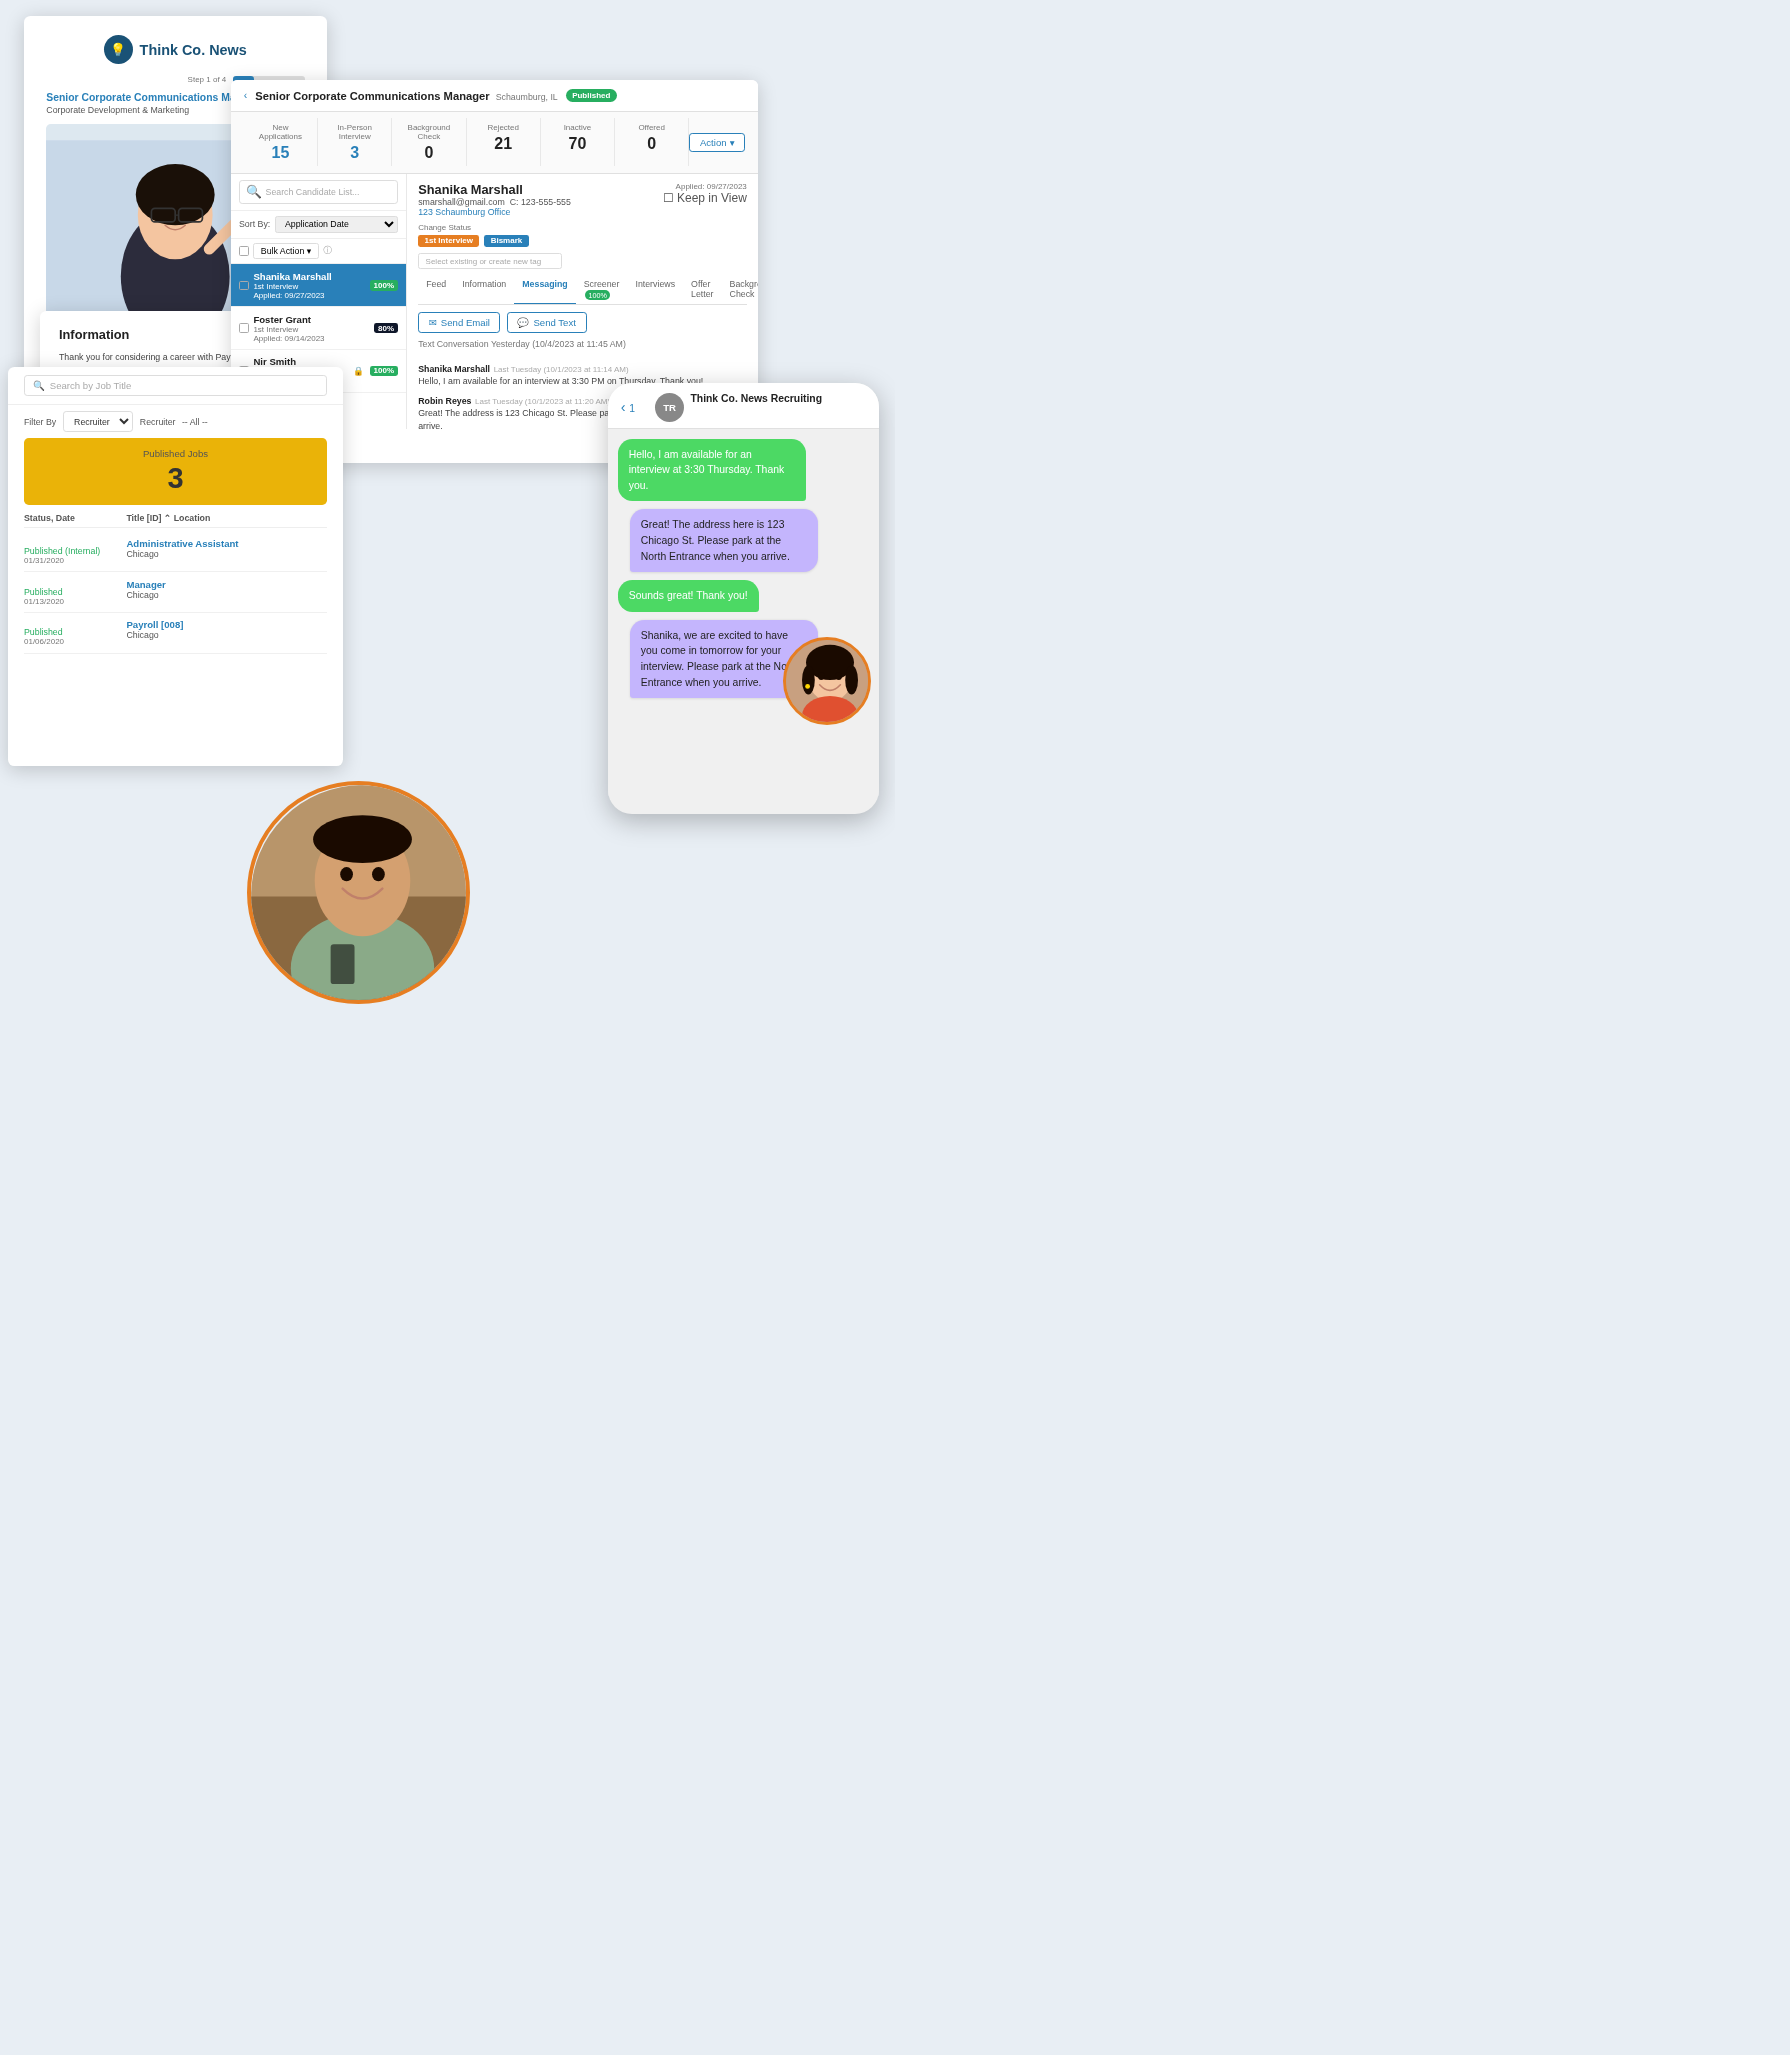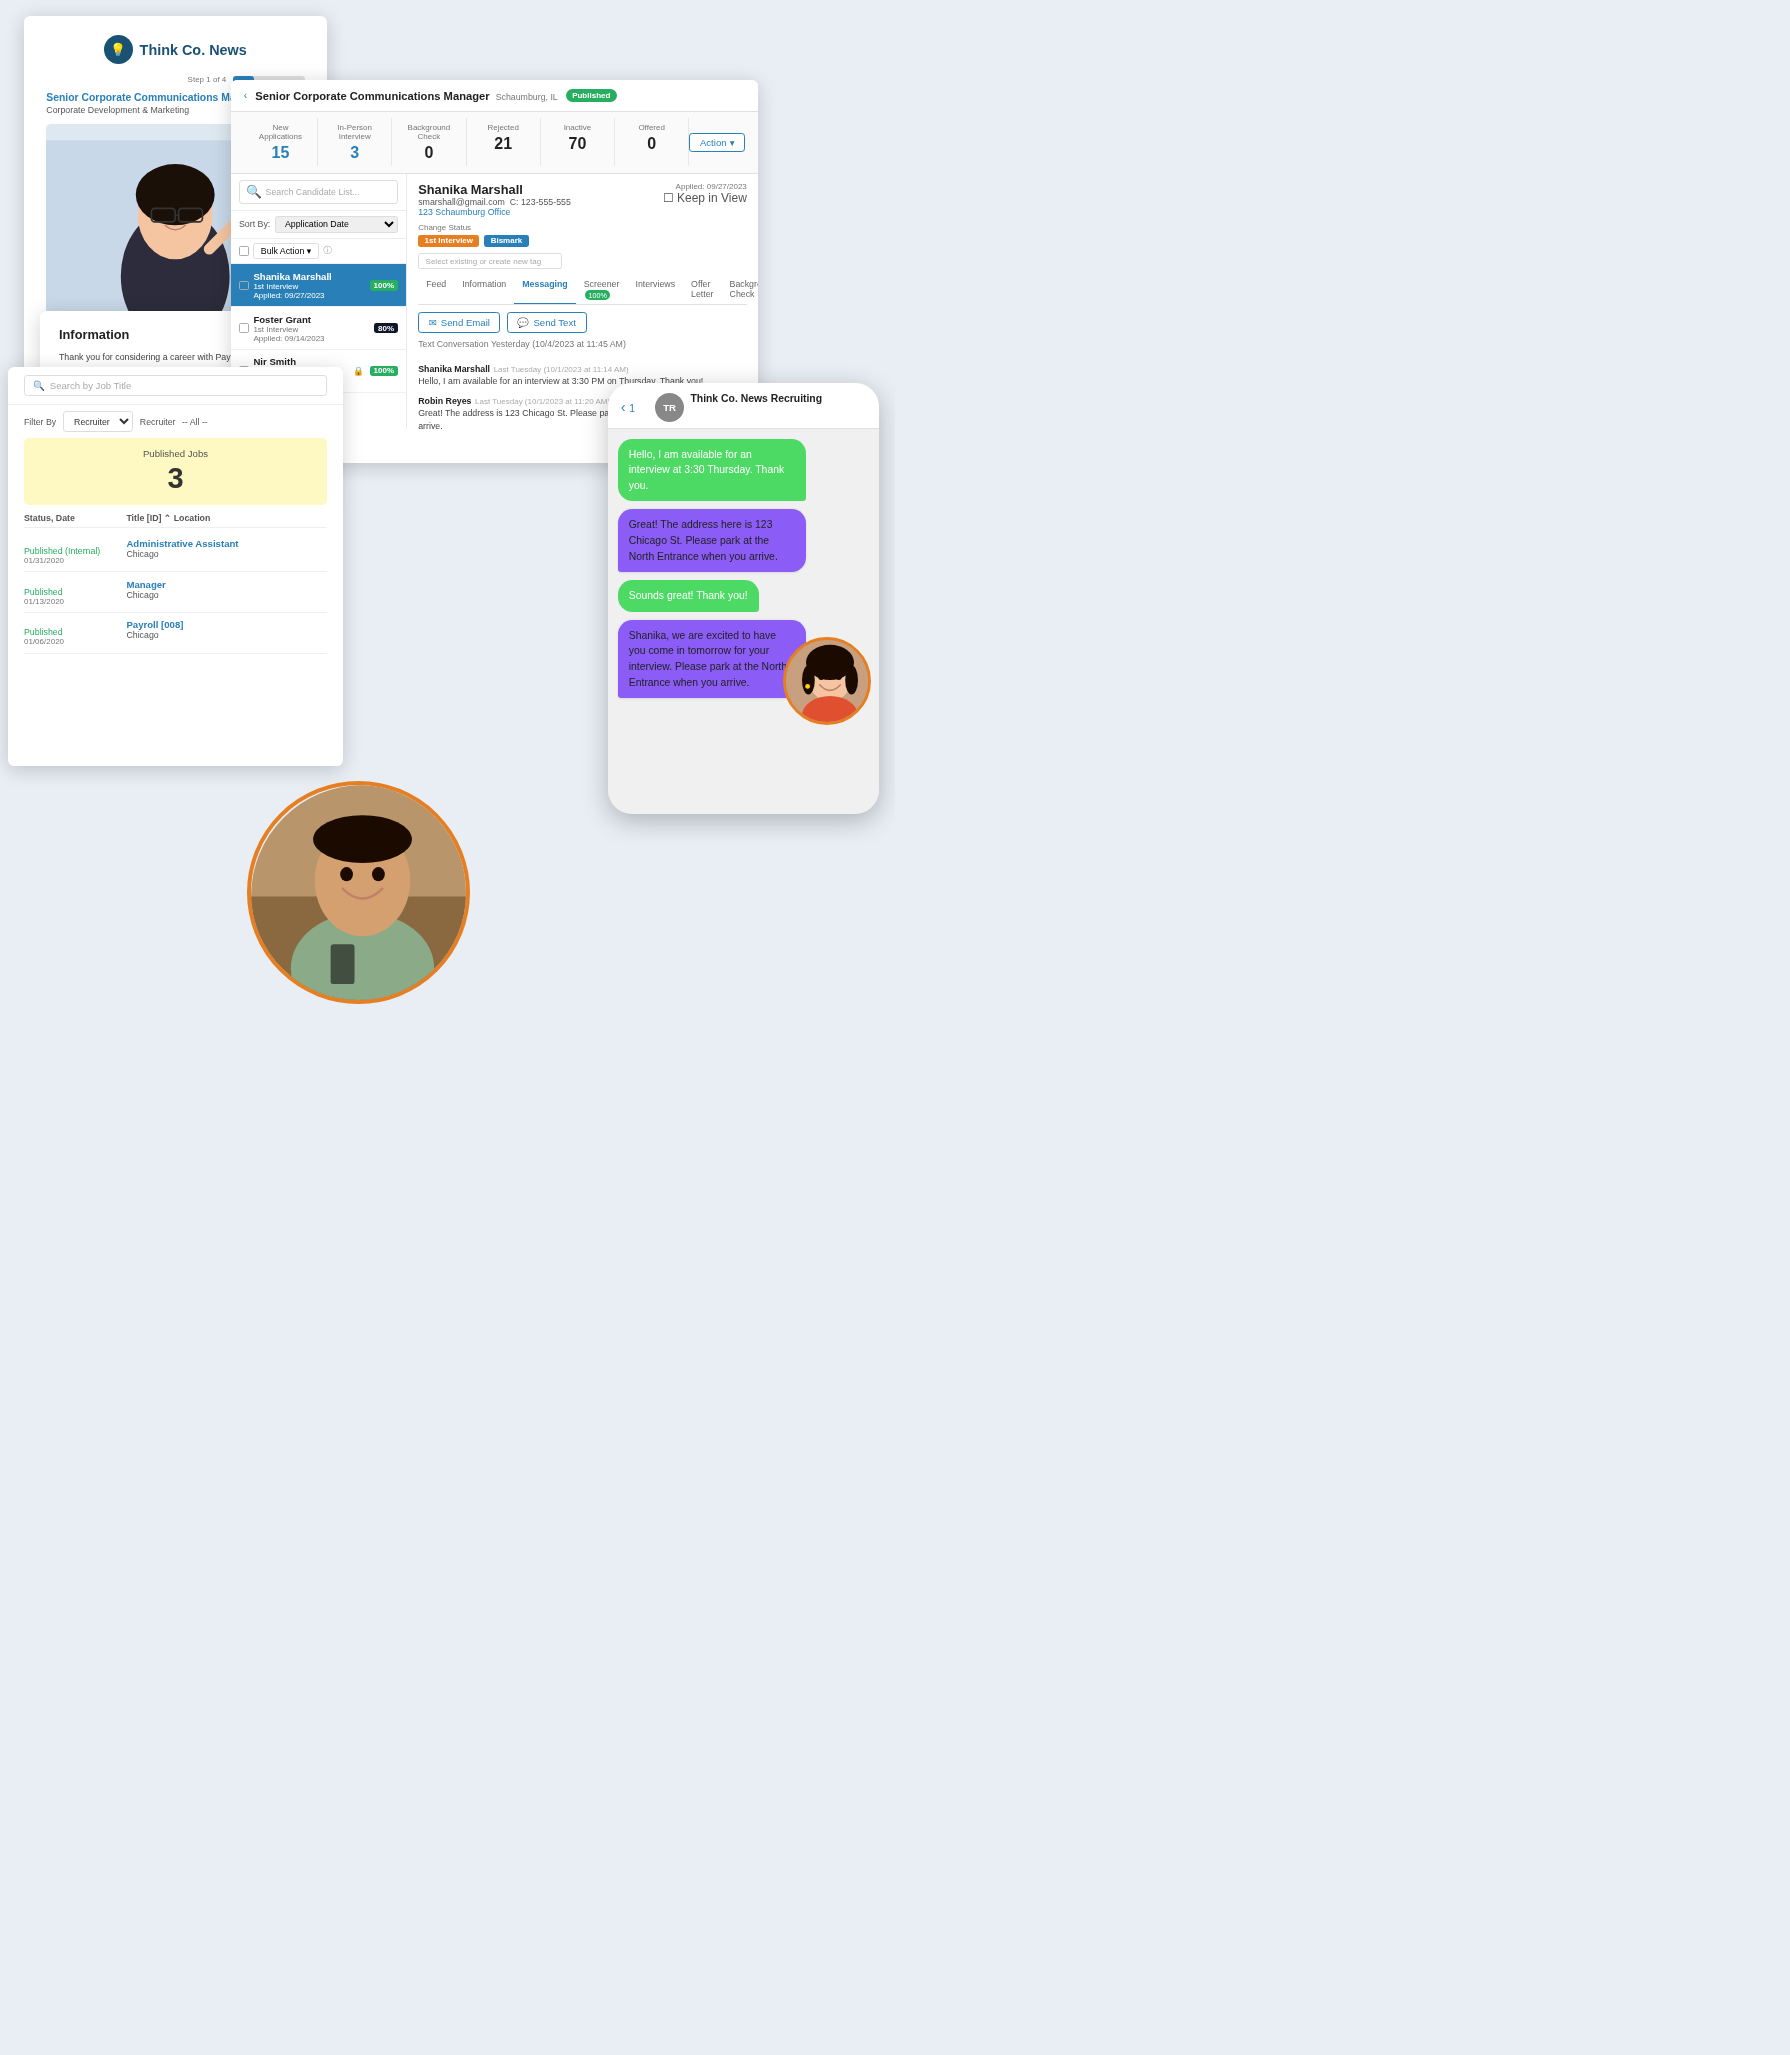--- a/index.html
+++ b/index.html
@@ -110,21 +110,21 @@
     .search-input-text { color: #aaa; font-size: 9.6px; }
     .filter-row {
       display: flex; align-items: center; gap: 6.4px; padding: 6.4px 16px;
     }
     .filter-label { font-size: 8.8px; color: #555; }
     .filter-select {
       border: 0.8px solid #ddd; border-radius: 3.2px; padding: 3.2px 6.4px;
       font-size: 8.8px; color: #333; background: #fff;
     }
     .published-block {
-      background: #fef9c3; margin: 0 16px 8px; border-radius: 4.8px;
+      background: #eab308; margin: 0 16px 8px; border-radius: 4.8px;
       padding: 9.6px 12.8px; text-align: center;
     }
     .published-label { font-size: 9.6px; color: #555; margin-bottom: 3.2px; }
     .published-number { font-size: 29px; font-weight: 700; color: #333; }
     .jobs-table { padding: 0 16px; }
     .jobs-table-header {
       display: flex; gap: 6.4px; font-size: 8.8px; font-weight: 600;
       color: #555; border-bottom: 0.8px solid #eee; padding-bottom: 4.8px; margin-bottom: 3.2px;
     }
     .col-status { width: 96px; }
@@ -339,24 +339,25 @@
       border-radius: 14.4px;
       font-size: 10.4px;
       line-height: 1.5;
     }
     .bubble.green {
       background: #4cd964;
       color: #fff;
       border-bottom-right-radius: 3.2px;
     }
     .bubble.white {
-      background: #8b5cf6;
+      background: #c4b5fd;
       color: #222;
       border-bottom-left-radius: 3.2px;
       box-shadow: 0 0.8px 2.4px rgba(0,0,0,0.1);
+      margin-left: 12px;
     }
     .photo-man-circle {
       position: absolute;
       width: 223px; height: 223px;
       bottom: 24px;
       left: 247px;
       z-index: 6;
       border-radius: 50%;
       border: 4px solid #e67e22;
       overflow: hidden;

